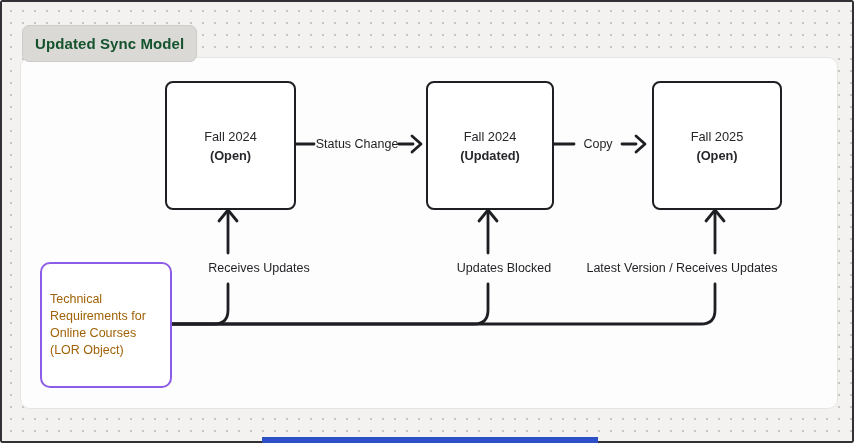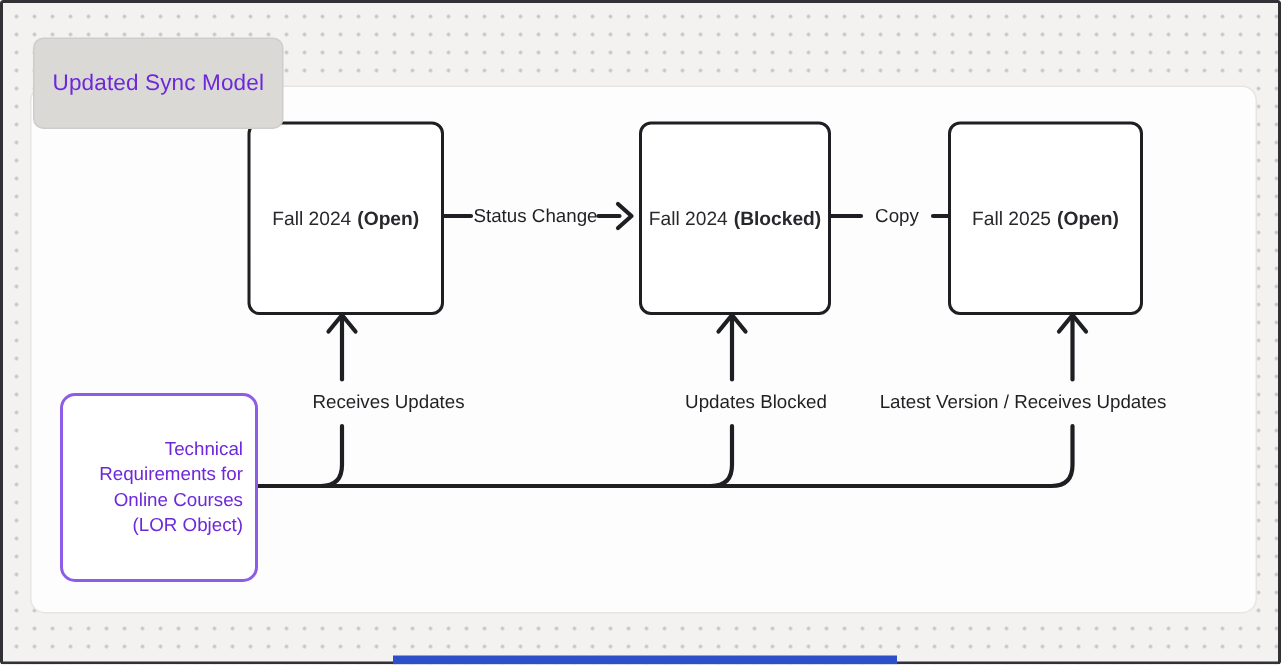--- a/index.html
+++ b/index.html
@@ -21,56 +21,56 @@
   }
   .canvas {
     position:absolute; left:20px; top:57px; width:816px; height:350px;
     background:var(--canvas,#fdfdfd);
     border:1px solid #e7e5e2;
     border-radius:10px;
   }
   .title-pill {
     position:absolute; left:22px; top:25px; height:27px;
     display:flex; align-items:center;
-    padding:16px 12px;
+    padding:4px 12px;
     background:#dbd9d6;
     border:1px solid #cfcdca;
     border-radius:7px;
-    font-size:15px; font-weight:normal; color:#6d28d9;
+    font-size:15px; font-weight:bold; color:#14532d;
     letter-spacing:0.1px;
     z-index:3;
   }
   svg.connectors {
     position:absolute; left:0; top:0; width:854px; height:443px;
     pointer-events:none; z-index:2;
   }
   .node {
     position:absolute; top:81px; height:125px;
     background:#fff;
     border:2.5px solid var(--stroke,#1e1f23);
     border-radius:8px;
-    display:flex; flex-direction:row; align-items:center; justify-content:center;
+    display:flex; flex-direction:column; align-items:center; justify-content:center;
     gap:4px; z-index:2;
     font-size:12.8px; color:#27282c; text-align:center;
   }
   .node .state { font-weight:bold; }
   #node1 { left:165px; width:127px; }
   #node2 { left:426px; width:124px; }
-  #node3 { left:632px; width:126px; }
+  #node3 { left:652px; width:126px; }
   .source-node {
     position:absolute; left:40px; top:262px; width:128px; height:122px;
     background:#fff;
     border:2.5px solid var(--purple,#8d5ce8);
     border-radius:10px;
     display:flex; align-items:center; justify-content:center;
     z-index:2;
   }
   .source-node .src-label {
-    width:112px; text-align:right;
-    font-size:12.5px; line-height:17px; color:#6d28d9;
+    width:112px; text-align:left;
+    font-size:12.5px; line-height:17px; color:#a16207;
   }
   .edge-label {
     position:absolute; transform:translate(-50%,-50%);
     font-size:12.5px; color:#1f2023; white-space:nowrap;
     z-index:3;
   }
   #lbl-status { left:357px; top:144px;text-align:right; }
   #lbl-copy   { left:598px; top:144px; }
   #lbl-receives { left:228px; top:268px;margin-left:31px; }
   #lbl-blocked  { left:504px; top:268px; }
@@ -114,21 +114,21 @@
     <path d="M706 221 L715 210 L724 221"></path>
   </svg>
 
   <div class="node" id="node1">
     <span class="name">Fall 2024</span>
     <span class="state">(Open)</span>
   </div>
 
   <div class="node" id="node2">
     <span class="name">Fall 2024</span>
-    <span class="state">(Blocked)</span>
+    <span class="state">(Updated)</span>
   </div>
 
   <div class="node" id="node3">
     <span class="name">Fall 2025</span>
     <span class="state">(Open)</span>
   </div>
 
   <div class="source-node">
     <div class="src-label">Technical Requirements for Online Courses (LOR Object)</div>
   </div>

